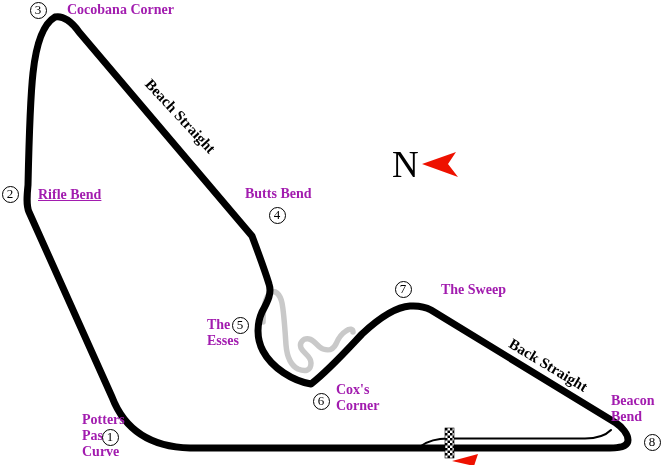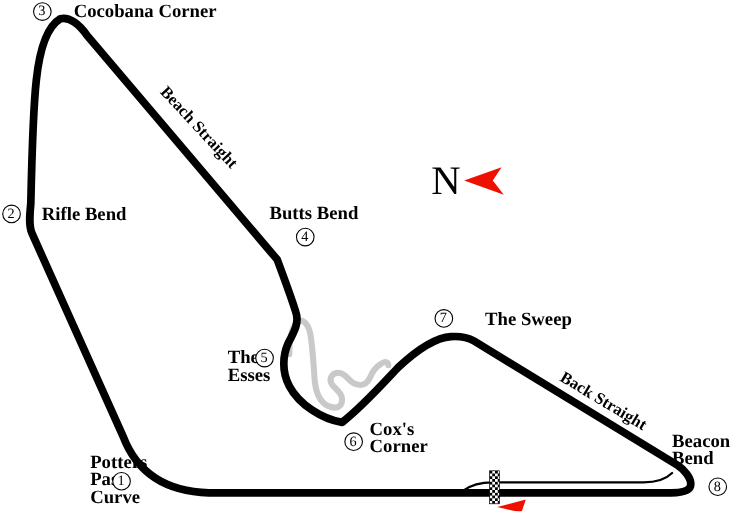--- a/index.html
+++ b/index.html
@@ -1,19 +1,19 @@
 <!DOCTYPE html>
 <html><head>
 <meta charset="utf-8">
 <style>
   html,body{margin:0;padding:0;background:#fff;}
   #stage{position:relative;width:672px;height:465px;background:#fff;overflow:hidden;
          font-family:"Liberation Serif",serif;}
   #track-svg{position:absolute;left:0;top:0;}
-  .label{position:absolute;font-weight:bold;font-size:17px;line-height:16px;color:#000000;
+  .label{position:absolute;font-weight:bold;font-size:14px;line-height:16px;color:#a21caf;
          white-space:nowrap;}
   .label.wrap{white-space:normal;}
   .circle{position:absolute;width:17px;height:17px;border:1.3px solid #000;border-radius:50%;
           background:#fff;display:flex;align-items:center;justify-content:center;
           font-size:13px;font-weight:normal;color:#000;box-sizing:border-box;}
   .rot{position:absolute;width:140px;text-align:center;font-weight:bold;font-size:15px;color:#000;}
   #beach-straight-label{left:110px;top:108px;transform:rotate(47deg);}
   #back-straight-label{left:478px;top:357px;transform:rotate(31deg);}
   #compass-n{position:absolute;left:392px;top:146px;font-size:37px;line-height:38px;color:#000;}
 </style>
@@ -72,21 +72,21 @@
     <rect x="445" y="428" width="9" height="30" fill="url(#checker)" stroke-width="0.6" stroke="#000000"></rect>
 
     <polygon points="452,461 478,454 474,466" fill="#ee1100"></polygon>
 
     <polygon points="422,164 456,152 448,164 458,177" fill="#ee1100"></polygon>
   </svg>
 
   <div id="compass-n">N</div>
 
   <div class="label wrap" style="left:62px;top:412px;width:54px;margin-left:20px;">Potters Pass Curve</div>
-  <div class="label" style="left:38px;top:187px;">Rifle Bend</div>
+  <div class="label" style="left:38px;top:187px;text-decoration:underline;">Rifle Bend</div>
   <div class="label" style="left:67px;top:2px;">Cocobana Corner</div>
   <div class="label" style="left:245px;top:186px;text-align:center;">Butts Bend</div>
   <div class="label wrap" style="left:336px;top:382px;width:60px;">Cox's Corner</div>
   <div class="label wrap" style="left:207px;top:317px;width:46px;">The Esses</div>
   <div class="label" style="left:441px;top:282px;font-family:Liberation Serif, serif;">The Sweep</div>
   <div class="label wrap" style="left:611px;top:393px;width:52px;">Beacon Bend</div>
 
   <div class="circle" style="left:101.5px;top:428.5px;">1</div>
   <div class="circle" style="left:1.5px;top:185.5px;">2</div>
   <div class="circle" style="left:29.5px;top:1.5px;">3</div>

